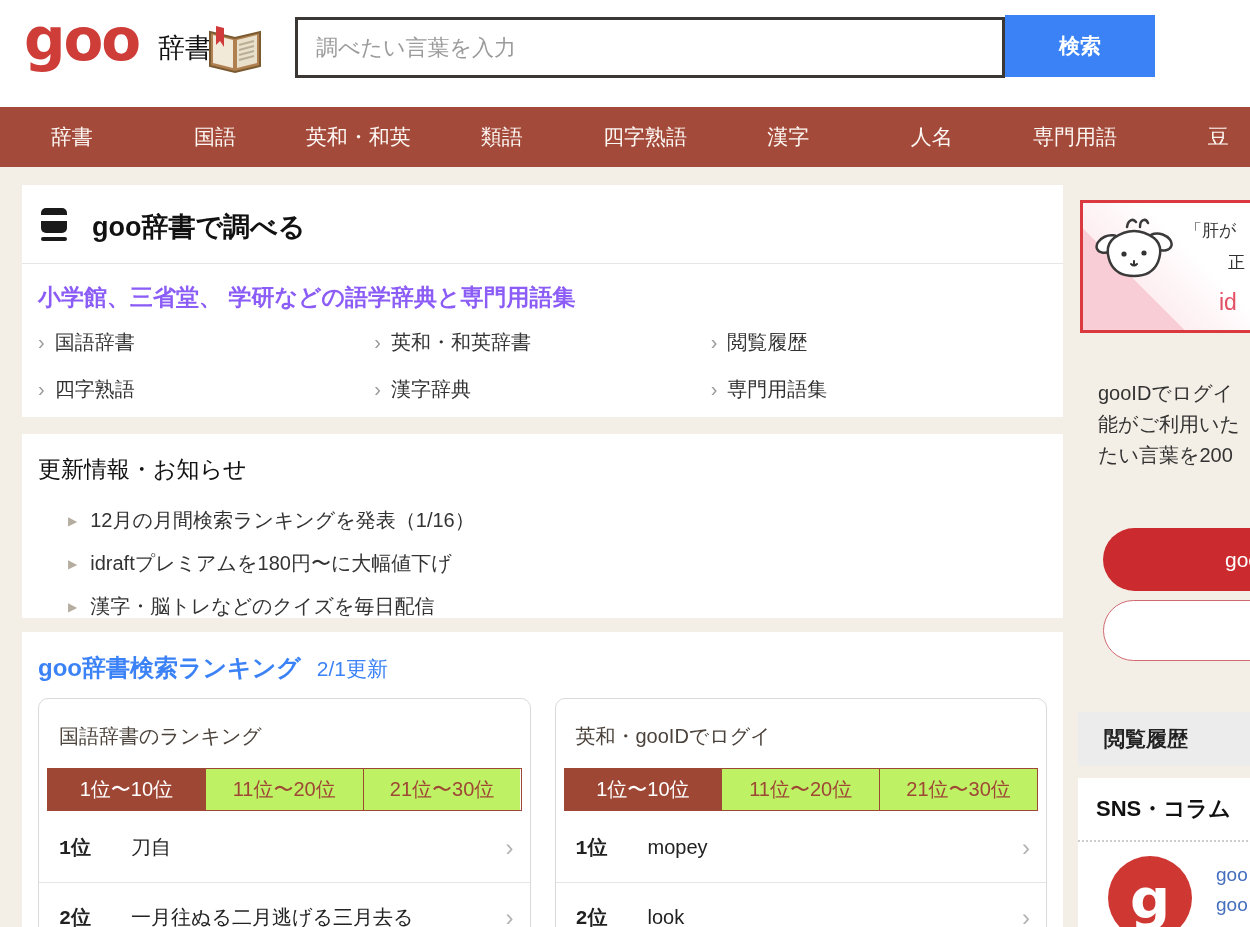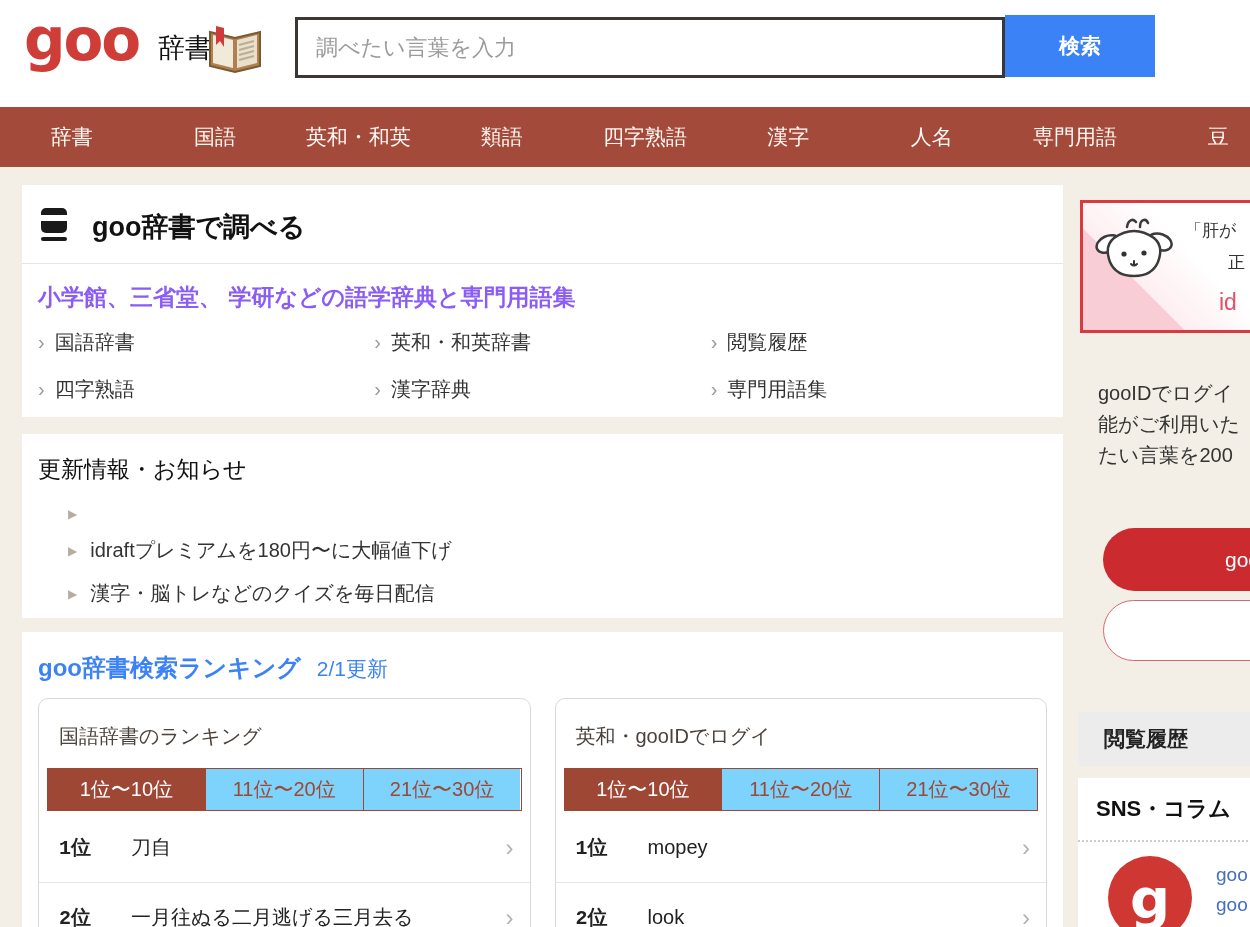--- a/index.html
+++ b/index.html
@@ -59,21 +59,21 @@
 
   
   .card-ranking { left:22px; top:632px; width:1041px; height:295px; overflow:hidden; }
   .ranking-head { display:flex; align-items:baseline; gap:16px; padding:20px 16px 14px; }
   .ranking-title { font-size:24px; font-weight:bold; color:#3b82f6;text-align:center; }
   .ranking-updated { font-size:21px; color:#3b82f6; }
   .panels { display:flex; gap:24px; padding:0 16px; align-items:flex-start; }
   .panel { flex:1; border:1px solid #d9d9d9; border-radius:10px; background:#fff; overflow:hidden; }
   .panel-title { font-size:20px; color:#4b423b; padding:24px 20px 18px; }
   .tabbar { display:flex; margin:0 8px; border:1px solid #9e4735; }
-  .tab { flex:1; height:41px; display:flex; align-items:center; justify-content:center; font-size:20px; background:#7dd3fc; color:#9e4735; border-left:1px solid #9e4735; cursor:pointer; }
+  .tab { flex:1; height:41px; display:flex; align-items:center; justify-content:center; font-size:20px; background:#bef264; color:#9e4735; border-left:1px solid #9e4735; cursor:pointer; }
   .tab:first-child { border-left:none; }
   .tab.active { background:#9e4735; color:#fff; }
   .panel-list { margin-top:2px; }
   .prow { display:flex; align-items:center; padding:21px 16px 21px 20px; border-bottom:1px solid #e5e5e5; font-size:20px; color:#222; cursor:pointer; }
   .prow:last-child { border-bottom:none; }
   .prow .rank { font-weight:bold; width:72px;font-family:Liberation Mono, monospace; }
   .prow .word { flex:1; }
   .prow .rchev { color:#b3b3b3; font-size:24px; line-height:1; }
 
   
@@ -193,20 +193,21 @@
       <span>専門用語集</span>
     </div>
   </div>
 </div>
 
 <div class="card card-news">
   <div class="news-title">更新情報・お知らせ</div>
   <div class="news-list">
     <div class="news-item">
       <span class="tri">▶</span>
+      <span>12月の月間検索ランキングを発表（1/16）</span>
     </div>
     <div class="news-item">
       <span class="tri">▶</span>
       <span>idraftプレミアムを180円〜に大幅値下げ</span>
     </div>
     <div class="news-item">
       <span class="tri">▶</span>
       <span>漢字・脳トレなどのクイズを毎日配信</span>
     </div>
   </div>

